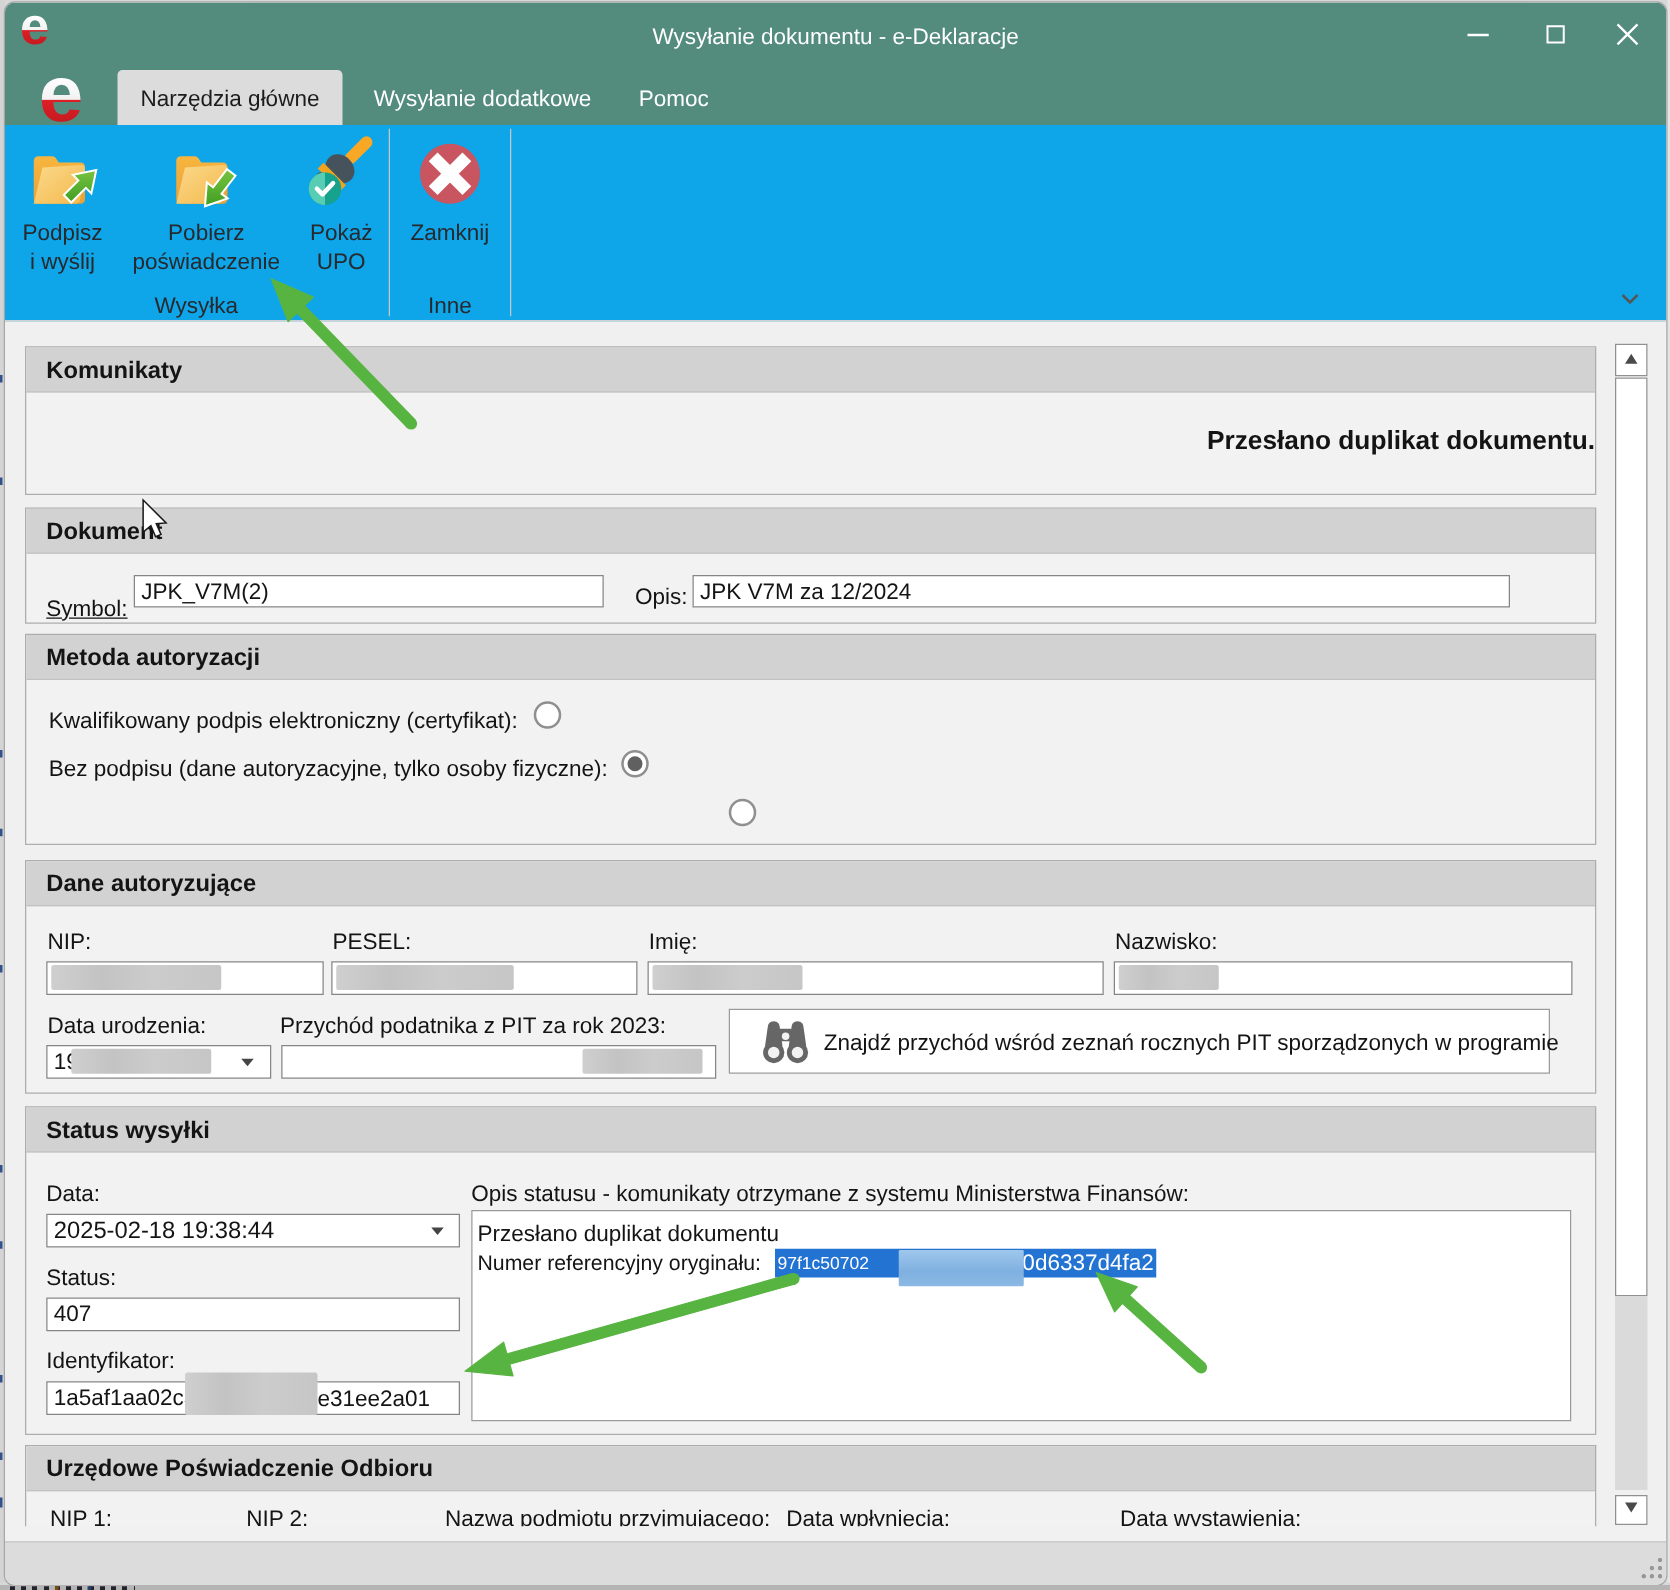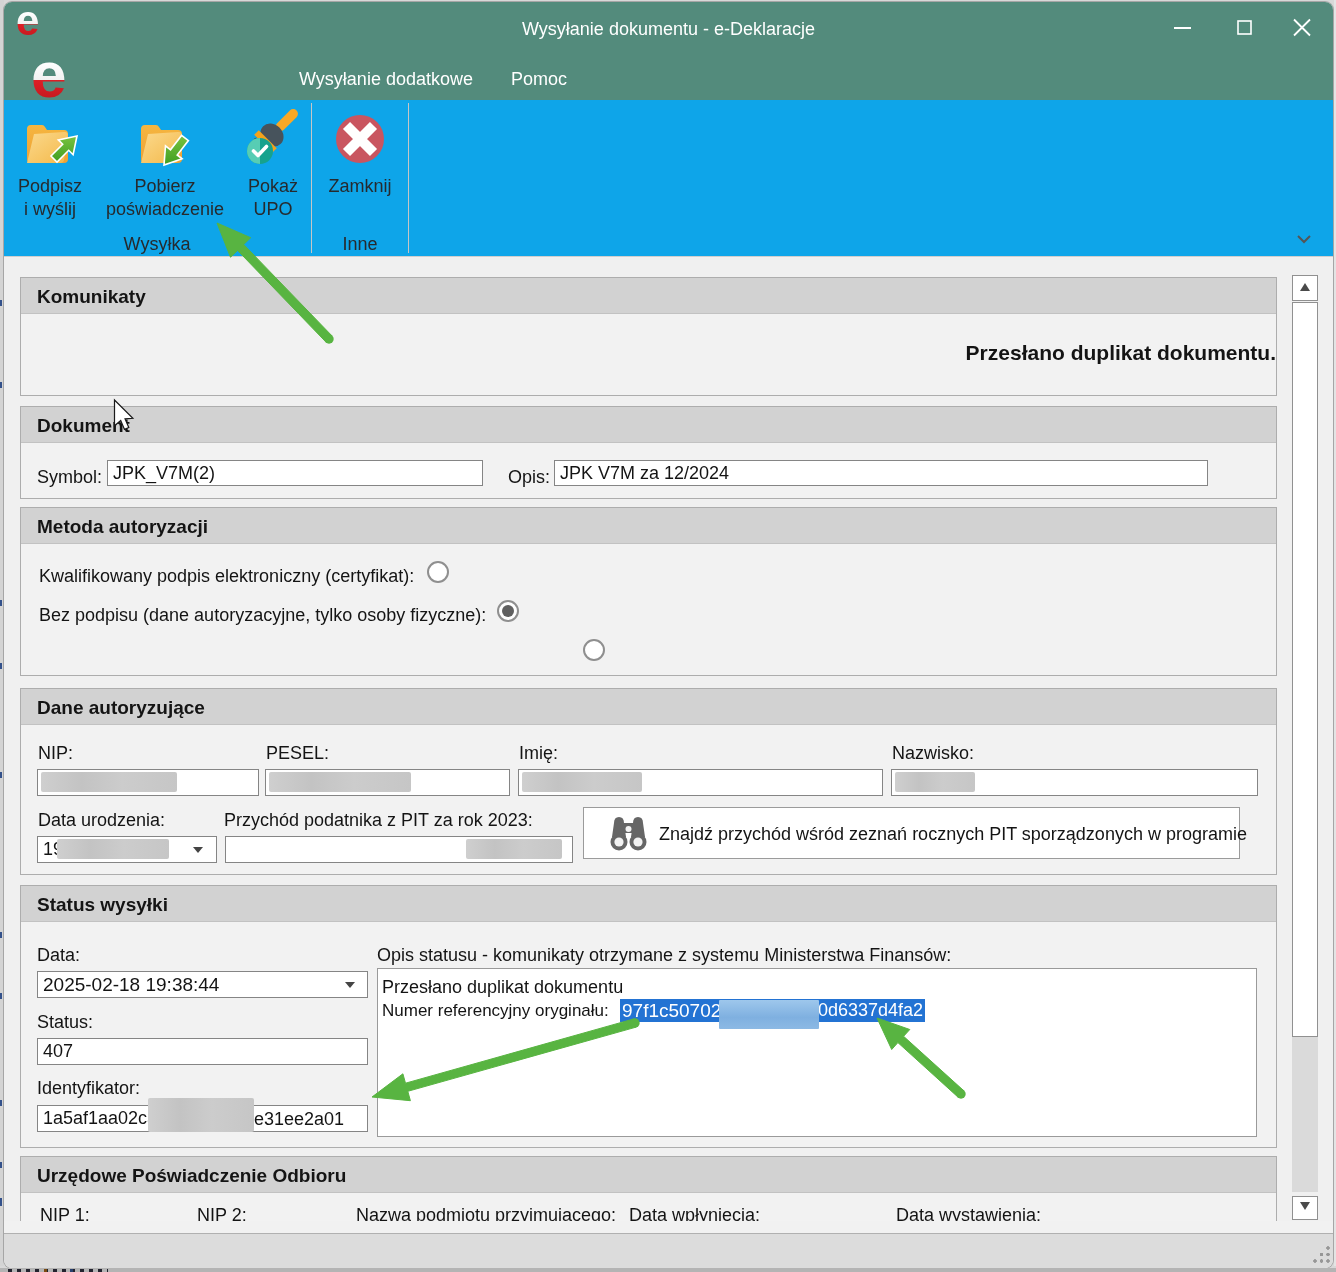--- a/index.html
+++ b/index.html
@@ -52,20 +52,21 @@
 <div class="abs" style="left:0; top:772px; width:2px; height:6px; background:#33518b;"></div>
 <div class="abs" style="left:0; top:932px; width:2px; height:6px; background:#33518b;"></div>
 <div class="abs" style="left:0; top:993px; width:2px; height:6px; background:#33518b;"></div>
 <div class="abs" style="left:0; top:1100px; width:2px; height:6px; background:#33518b;"></div>
 <div class="abs" style="left:0; top:1162px; width:2px; height:6px; background:#33518b;"></div>
 <div class="abs" style="left:0; top:1198px; width:2px; height:8px; background:#33518b;"></div>
 <div id="behind-right" class="abs"></div>
 <div id="win" class="abs">
   <div id="header" class="abs">
     <div id="title" class="abs">Wysyłanie dokumentu - e-Deklaracje</div>
+    <div id="tab-active" class="abs">Narzędzia główne</div>
     <div class="tab-inactive abs" style="left:282px; width:200px;">Wysyłanie dodatkowe</div>
     <div class="tab-inactive abs" style="left:490px; width:90px;">Pomoc</div>
   </div>
   <div id="ribbon" class="abs">
     <div class="rsep abs" style="left:307px;"></div>
     <div class="rsep abs" style="left:404px;"></div>
     <div class="rlabel abs" style="left:0px; top:75px; width:92px;">Podpisz<br>i wyślij</div>
     <div class="rlabel abs" style="left:101px; top:75px; width:120px;">Pobierz<br>poświadczenie</div>
     <div class="rlabel abs" style="left:225px; top:75px; width:88px;">Pokaż<br>UPO</div>
     <div class="rlabel abs" style="left:312px; top:75px; width:88px;">Zamknij</div>
@@ -74,21 +75,21 @@
   </div>
   <div id="content" class="abs"></div>
 
   <div class="gbox abs" style="top:275px; height:119px;">
     <h2>Komunikaty</h2>
     <div class="abs" style="left:0; top:63px; width:100%; text-align:right; font-weight:bold; font-size:21px; color:#141414; white-space:nowrap;">Przesłano duplikat dokumentu.</div>
   </div>
 
   <div class="gbox abs" style="top:404px; height:93px;">
     <h2>Dokument</h2>
-    <div class="lbl abs" style="left:16px; top:61px;">Symbol:</div>
+    <div class="lbl abs" style="left:16px; top:71px;text-decoration:underline;">Symbol:</div>
     <div class="fld abs" style="left:86px; top:53px; width:376px; height:26px;">JPK_V7M(2)</div>
     <div class="lbl abs" style="left:487px; top:61px;">Opis:</div>
     <div class="fld abs" style="left:533px; top:53px; width:654px; height:26px;">JPK V7M za 12/2024</div>
   </div>
 
   <div class="gbox abs" style="top:505px; height:169px;">
     <h2>Metoda autoryzacji</h2>
     <div class="lbl abs" style="left:18px; top:59px;">Kwalifikowany podpis elektroniczny (certyfikat):</div>
     <div class="radio abs" style="left:406px; top:53px;"></div>
     <div class="lbl abs" style="left:18px; top:98px;">Bez podpisu (dane autoryzacyjne, tylko osoby fizyczne):</div>
@@ -130,21 +131,21 @@
     <div class="fld abs" style="left:16px; top:152px; width:331px; height:27px;">407</div>
     <div class="lbl abs" style="left:16px; top:193px;">Identyfikator:</div>
     <div class="fld abs" style="left:16px; top:219px; width:331px; height:27px;">1a5af1aa02c3</div>
     <div class="blur abs" style="left:127px; top:212px; width:106px; height:34px;"></div>
     <div class="abs" style="left:233px; top:223px; font-size:18px; color:#141414;">e31ee2a01</div>
     <div class="lbl abs" style="left:356px; top:60px;">Opis statusu - komunikaty otrzymane z systemu Ministerstwa Finansów:</div>
     <div class="abs" style="left:356px; top:82px; width:880px; height:169px; background:#fff; border:1px solid #9a9a9a;"></div>
     <div class="lbl abs" style="left:361px; top:92px;">Przesłano duplikat dokumentu</div>
     <div class="lbl abs" style="left:361px; top:115px; font-size:17px;">Numer referencyjny oryginału:</div>
     <div class="abs" style="left:599px; top:113px; width:305px; height:23px; background:#2373d3;"></div>
-    <div class="abs" style="left:601px; top:114px; color:#fff; font-size:19px; line-height:21px;">97f1c50702</div>
+    <div class="abs" style="left:601px; top:114px; color:#fff; font-size:14px; line-height:21px;">97f1c50702</div>
     <div class="abs" style="left:794px; top:114px; width:108px; color:#fff; font-size:18px; line-height:21px; text-align:right;">0d6337d4fa2</div>
     <div class="abs" style="left:698px; top:114px; width:100px; height:29px; background:linear-gradient(180deg,#9ec7ec,#7fb0e0 60%,#8cb9e4); border-radius:1px;"></div>
   </div>
 
   <div class="gbox abs" style="top:1154px; height:65px; border-bottom:none; overflow:hidden;">
     <h2>Urzędowe Poświadczenie Odbioru</h2>
     <div class="lbl abs" style="left:19px; top:49px;">NIP 1:</div>
     <div class="lbl abs" style="left:176px; top:49px;">NIP 2:</div>
     <div class="lbl abs" style="left:335px; top:49px;">Nazwa podmiotu przyjmującego:</div>
     <div class="lbl abs" style="left:608px; top:49px;">Data wpłynięcia:</div>

